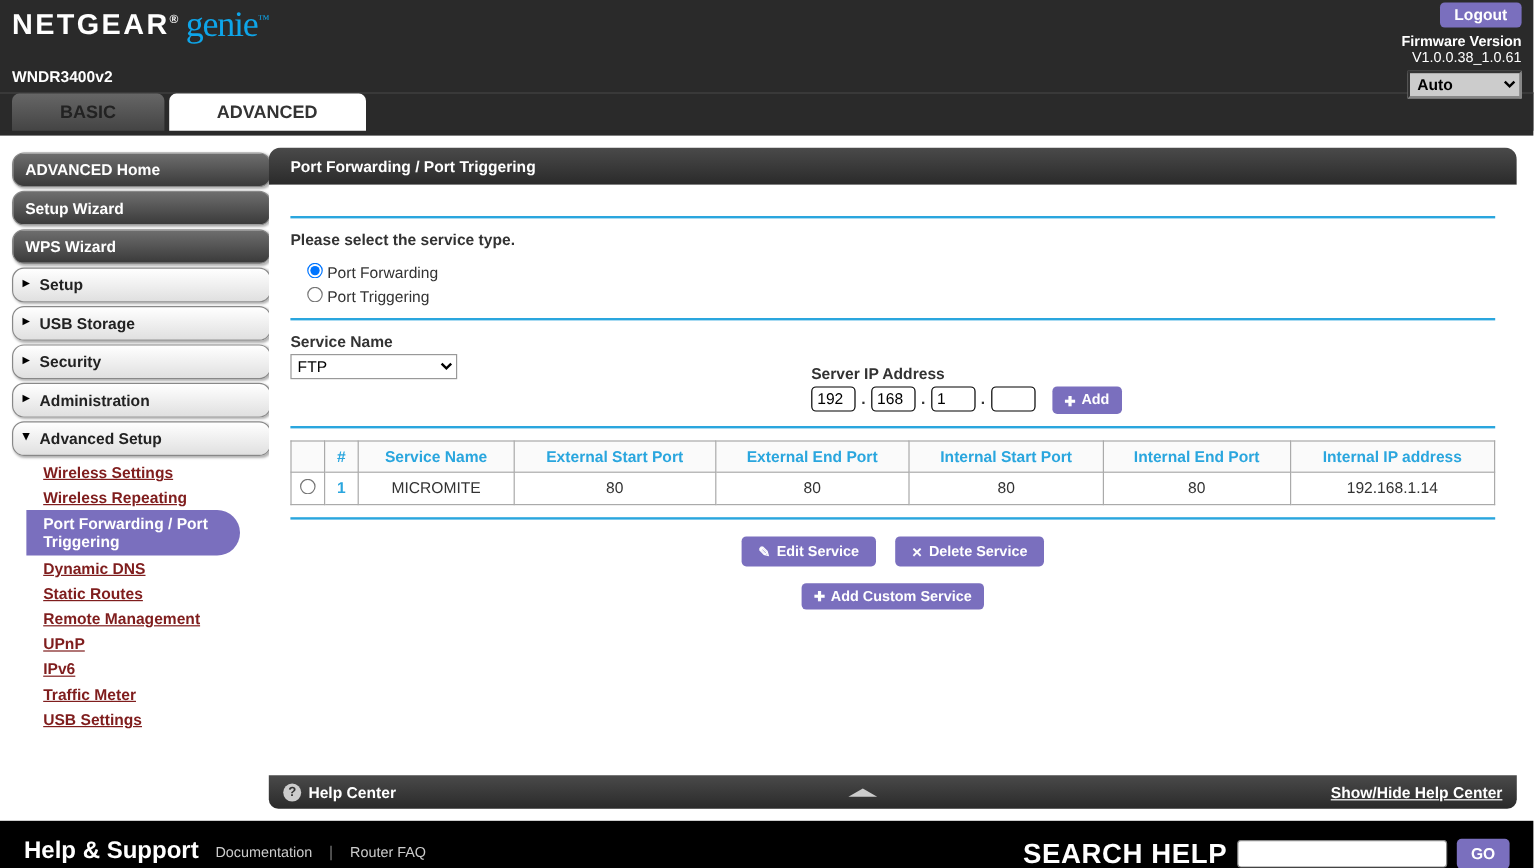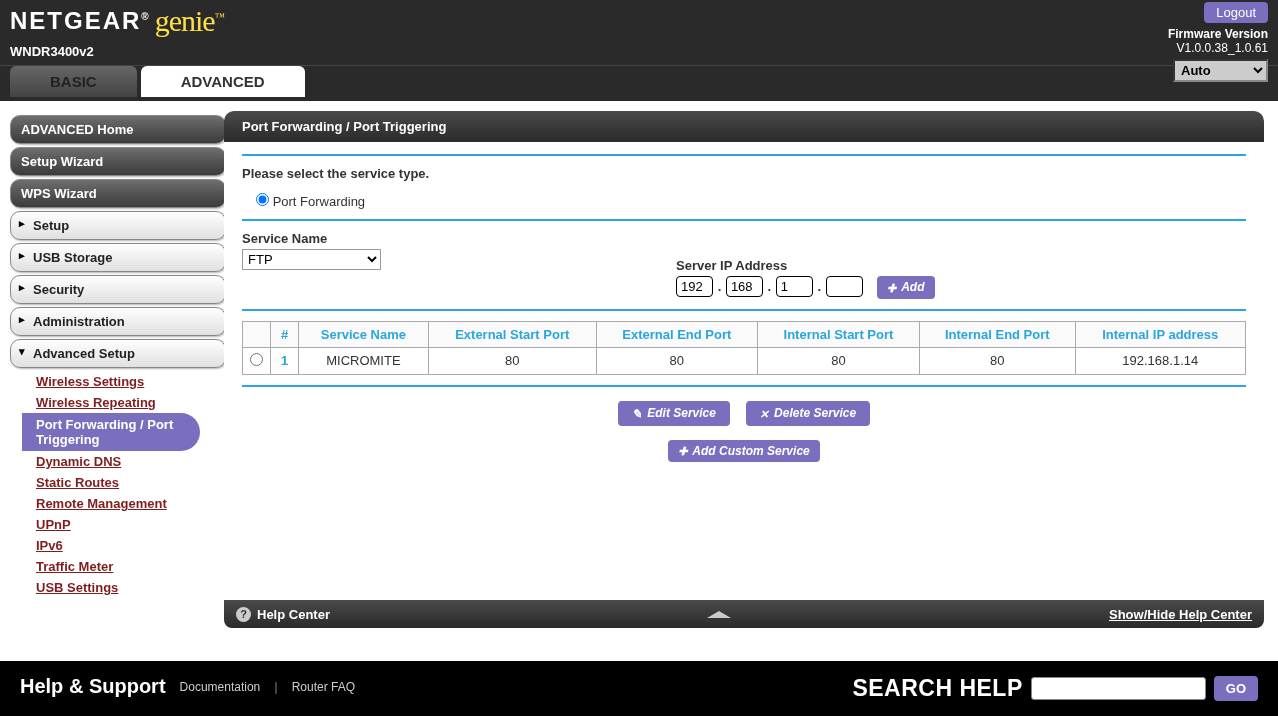--- a/index.html
+++ b/index.html
@@ -2,25 +2,25 @@
 <html><head>
 <meta charset="utf-8">
 <style>
 * { box-sizing: border-box; margin: 0; padding: 0; }
 body { font-family: Arial, Helvetica, sans-serif; font-size: 13px; background: #fff; color: #333; }
 
 .header { background: #2a2a2a; color: #fff; padding: 4px 10px 4px 10px; position: relative; }
 .logo-row { display: flex; align-items: center; }
 .logo-netgear { font-family: Arial; font-size: 24px; font-weight: bold; letter-spacing: 2px; color: #fff; }
 .logo-netgear sup { font-size: 10px; vertical-align: super; }
-.logo-genie { font-family: Georgia, serif; font-size: 30px; color: #fde047; margin-left: 4px; font-weight: normal; letter-spacing: -1px; }
+.logo-genie { font-family: Georgia, serif; font-size: 30px; color: #0ea5e9; margin-left: 4px; font-weight: normal; letter-spacing: -1px; }
 .logo-genie sup { font-size: 10px; vertical-align: super; }
-.model { font-size: 13px; font-weight: bold; color: #fff; margin-top: 6px; margin-bottom: 6px; }
+.model { font-size: 13px; font-weight: bold; color: #fff; margin-top: 18px; margin-bottom: 6px; }
 .header-right { position: absolute; top: 2px; right: 10px; text-align: right; }
-.btn-logout { background: #7a6fbe; color: #fff; border: none; border-radius: 4px; padding: 3px 12px; font-weight: normal; font-size: 13px; cursor: pointer; }
+.btn-logout { background: #7a6fbe; color: #fff; border: none; border-radius: 4px; padding: 3px 12px; font-weight: bold; font-size: 13px; cursor: pointer; }
 .fw-label { font-size: 12px; font-weight: bold; margin-top: 4px; }
 .fw-version { font-size: 12px; }
 .lang-select { width: 95px; font-size: 13px; margin-top: 4px; background: #ccc; border: 2px inset #888; font-weight: bold; padding: 1px 2px; }
 
 .tab-row { background: #2a2a2a; padding: 0 0 0 10px; border-top: 1px solid #444; }
 .tabs-wrap { display: flex; }
 .tab { display: inline-block; padding: 7px 40px; font-size: 15px; font-weight: bold; border-radius: 6px 6px 0 0; margin-right: 4px; cursor: pointer; }
 .tab-inactive { background: linear-gradient(#666,#444); color: #222; }
 .tab-active { background: #fff; color: #333; }
 
@@ -37,33 +37,33 @@
 .nav-exp { background: linear-gradient(#fff,#e0e0e0); color: #222; position: relative; padding-left: 22px; }
 .nav-exp::before { content: "▸"; position: absolute; left: 8px; top: 5px; font-size: 11px; color: #000; }
 .nav-exp.open::before { content: "▾"; }
 .nav-sub { padding-left: 12px; margin-bottom: 2px; }
 .nav-sublink { display: block; padding: 3px 4px 3px 14px; font-size:13px; font-weight: bold; color: #7f1d1d; text-decoration: underline; cursor: pointer; }
 .nav-subsel { display: block; width: 178px; padding: 4px 4px 4px 14px; font-size:13px; font-weight: bold;
   background: #7a6fbe; color: #fff; border-radius: 0 20px 20px 0; cursor: pointer; }
 
 .panel { border-radius: 10px; overflow: hidden; margin-left: 4px; margin-right: 4px; }
 .panel-head { background: linear-gradient(#4a4a4a,#2a2a2a); color: #fff; font-weight: bold; padding: 8px 18px; font-size: 13px; border-radius: 8px 8px 0 0; }
-.panel-body { background: #fff; padding: 2px 18px 18px 18px; }
+.panel-body { background: #fff; padding: 16px 18px 18px 18px; }
 .divider { height: 2px; background: #2aa6de; margin: 10px 0; }
 .instr { font-weight: bold; font-size: 13px; margin: 6px 0 12px 0; }
 .radio-row { margin: 4px 0 4px 14px; font-size: 13px; }
 
 .field-row { display: flex; margin-top: 6px; }
 .field-col-l { width: 434px; }
 .field-col-r { flex:1;margin-top:27px; }
 .field-label { font-weight: bold; font-size: 13px; margin-bottom: 3px; }
 .svc-select { width: 139px; font-size: 13px; padding: 1px; border: 1px solid #999; background: #fff; }
 .ip-input { width: 37px; text-align: left; font-size: 13px; border: 1px solid #000; border-radius: 4px; padding: 2px 4px; }
 .ip-dot { font-weight: bold; margin: 0 1px; }
-.btn-purple { background: #7a6fbe; color: #fff; border: none; border-radius: 4px; padding: 4px 10px; font-weight: bold; font-size: 12px; cursor: pointer; font-style: italic; }
+.btn-purple { background: #7a6fbe; color: #fff; border: none; border-radius: 4px; padding: 4px 10px; font-weight: bold; font-size: 12px; cursor: pointer; }
 .btn-purple svg, .btn-purple span.ico { margin-right: 2px; vertical-align: middle; }
 
 .tbl { width: 100%; border-collapse: collapse; margin-top: 4px; }
 .tbl th, .tbl td { border: 1px solid #aaa; padding: 5px 6px; font-size: 13px; text-align: center; }
 .tbl th { color: #2aa6de; font-weight: bold; background: #fafafa; }
 .tbl td.numcol { color: #2aa6de; font-weight: bold; }
 
 .action-row { text-align: center; margin-top: 14px; }
 .action-row .btn-purple { margin: 0 6px; padding: 5px 14px; }
 .action-row2 { text-align: center; margin-top: 14px; }
@@ -145,20 +145,26 @@
       <div class="panel-body">
         <div class="divider"></div>
         <div class="instr">Please select the service type.</div>
 
         <div class="radio-row">
           <label>
             <input type="radio" name="svctype" checked="" style="">
             <span>Port Forwarding</span>
           </label>
         </div>
+        <div class="radio-row">
+          <label>
+            <input type="radio" name="svctype" style="">
+            <span>Port Triggering</span>
+          </label>
+        </div>
 
         <div class="divider"></div>
 
         <div class="field-row">
           <div class="field-col-l">
             <div class="field-label">Service Name</div>
             <select class="svc-select">
               <option>FTP</option>
             </select>
           </div>

